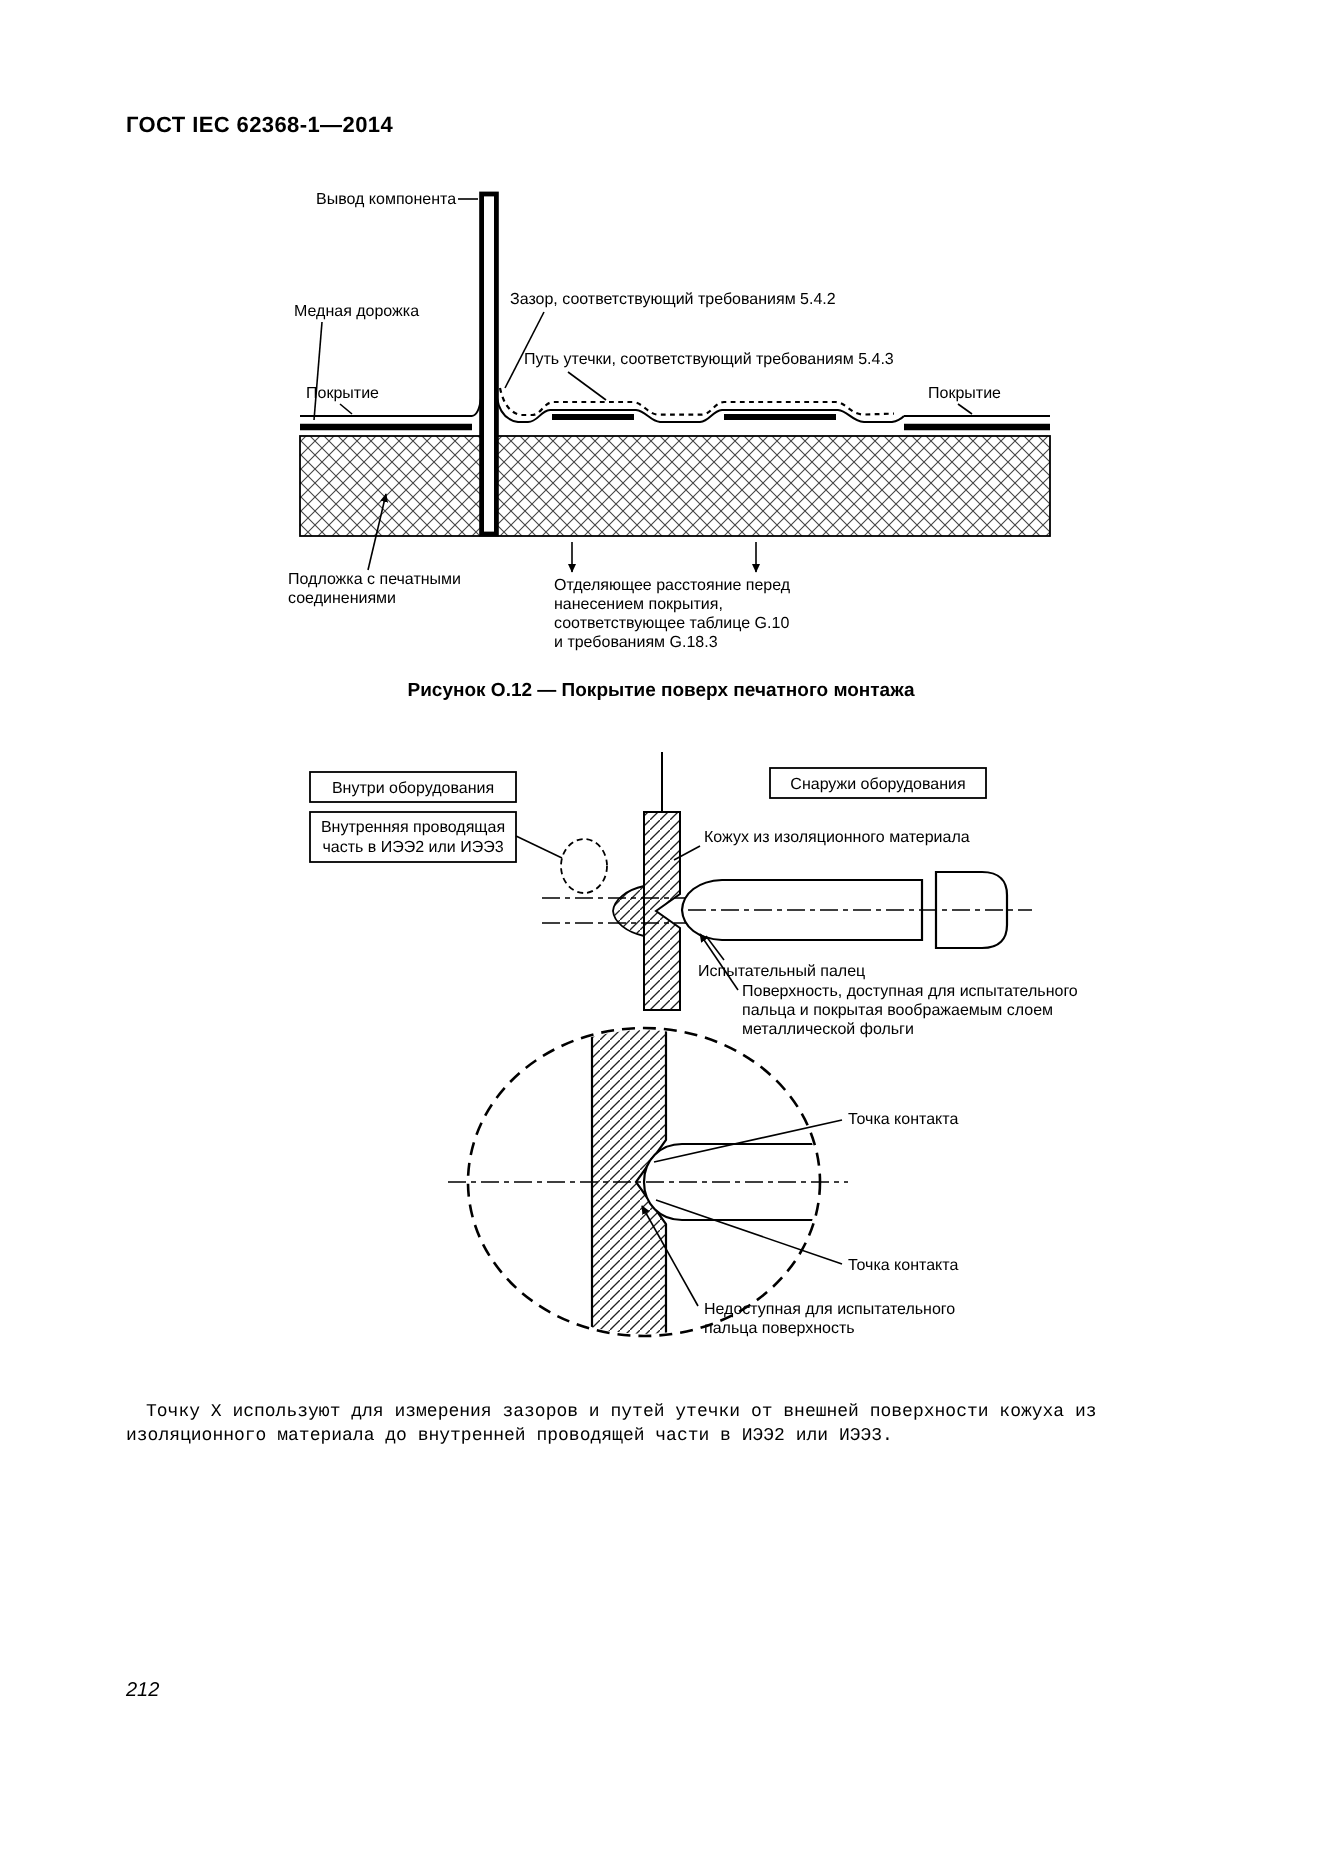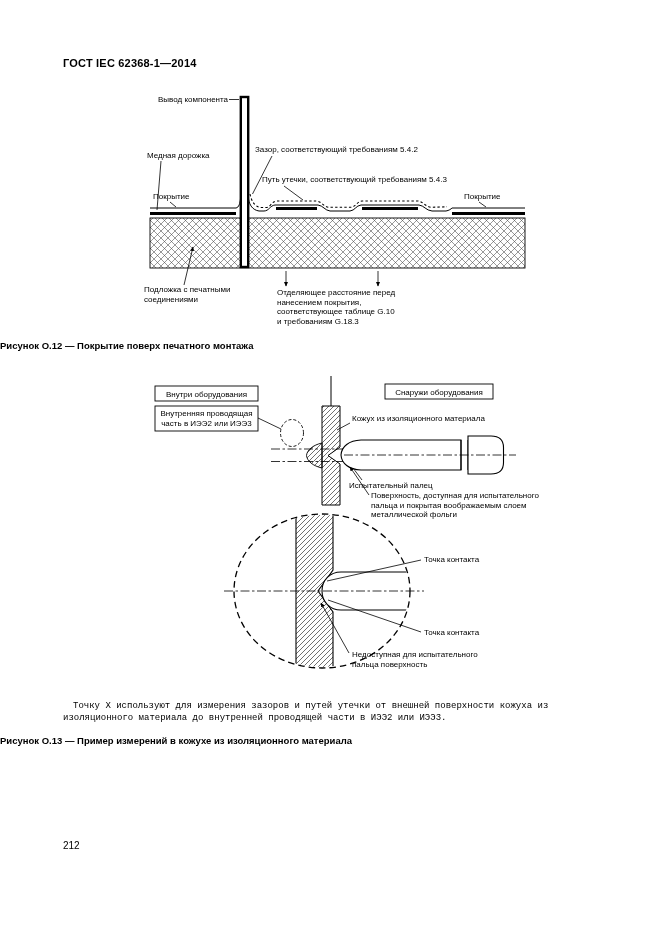--- a/index.html
+++ b/index.html
@@ -2,25 +2,25 @@
 <html><head>
 <meta charset="utf-8">
 <style>
   * { margin:0; padding:0; box-sizing:border-box; }
   html,body { background:#ffffff; }
   body { font-family:"Liberation Sans", sans-serif; color:#000; }
   .page { position:relative; width:661px; height:935px; background:#fff; overflow:hidden; }
   .header { position:absolute; left:63px; top:57px; font-size:11px; font-weight:bold; letter-spacing:0.2px; }
   .fig12 { position:absolute; left:80px; top:85px; }
   .fig13 { position:absolute; left:140px; top:372px; }
-  .caption { position:absolute; left:0; width:661px; font-size:9.5px; font-weight:bold; }
+  .caption { position:absolute; left:0; width:661px; text-align:center; font-size:9.5px; font-weight:bold; }
   .cap12 { top:340px; }
   .cap13 { top:735px; }
   .note { position:absolute; left:63px; top:701px; width:543px; font-size:9px; line-height:11.5px; text-indent:10px;font-family:Liberation Mono, monospace; }
-  .pagenum { position:absolute; left:63px; top:840px; font-size:10px; }
+  .pagenum { position:absolute; left:63px; top:840px; font-size:10px;font-style:italic; }
   svg text { font-family:"Liberation Sans", sans-serif; font-size:8px; fill:#000; }
   svg .ld { stroke:#000; stroke-width:0.8; fill:none; }
   svg .ln { stroke:#000; stroke-width:1; fill:none; }
   svg .dashdot { stroke:#000; stroke-width:0.8; fill:none; stroke-dasharray:9,2.5,2.5,2.5; }
 </style>
 </head>
 <body>
 
 <div class="page">
 
@@ -148,17 +148,16 @@
       <text x="371" y="517">металлической фольги</text>
       <text x="424" y="562">Точка контакта</text>
       <text x="424" y="635">Точка контакта</text>
       <text x="352" y="657">Недоступная для испытательного</text>
       <text x="352" y="666.5">пальца поверхность</text>
     </g>
   </svg>
 
   <div class="note">Точку X используют для измерения зазоров и путей утечки от внешней поверхности кожуха из изоляционного материала до внутренней проводящей части в ИЭЭ2 или ИЭЭ3.</div>
 
-  <div class="caption cap13">Рисунок О.13 — Пример измерений в кожухе из изоляционного материала</div>
 
   <div class="pagenum">212</div>
 
 </div>
 
 </body></html>

